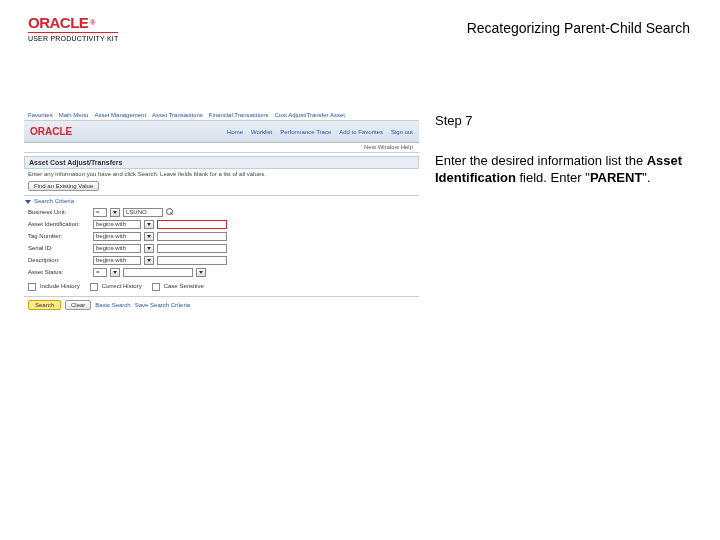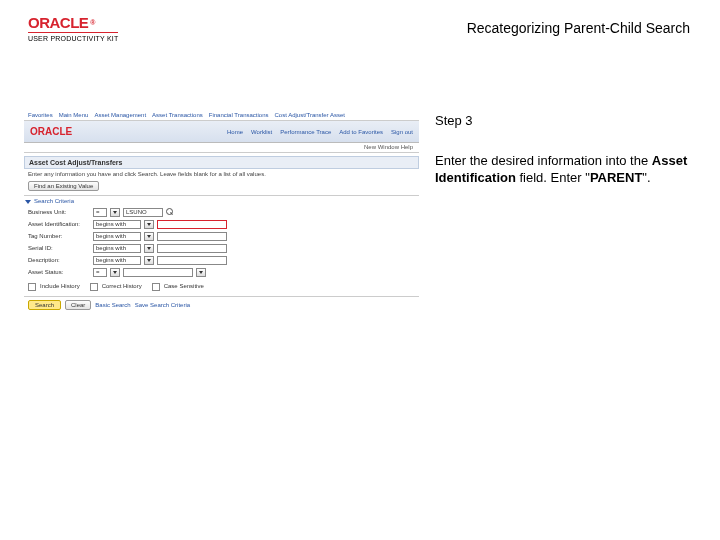--- a/index.html
+++ b/index.html
@@ -154,18 +154,18 @@
       <div class="footer-btns">
         <span class="yell">Search</span>
         <span class="mini-btn">Clear</span>
         <span style="font-size:6px;color:#2a56a5">Basic Search</span>
         <span style="font-size:6px;color:#2a56a5">Save Search Criteria</span>
       </div>
     </div>
   </div>
 
   <div class="instr">
-    <div class="step">Step 3</div>
+    <div class="step">Step 7</div>
     <div>
-      <span>Enter the desired information into the </span><span class="bold">Asset Identification</span><span> field. Enter "</span><span class="parent">PARENT</span><span>".</span>
+      <span>Enter the desired information list the </span><span class="bold">Asset Identification</span><span> field. Enter "</span><span class="parent">PARENT</span><span>".</span>
     </div>
   </div>
 </div>
 
 </body></html>

